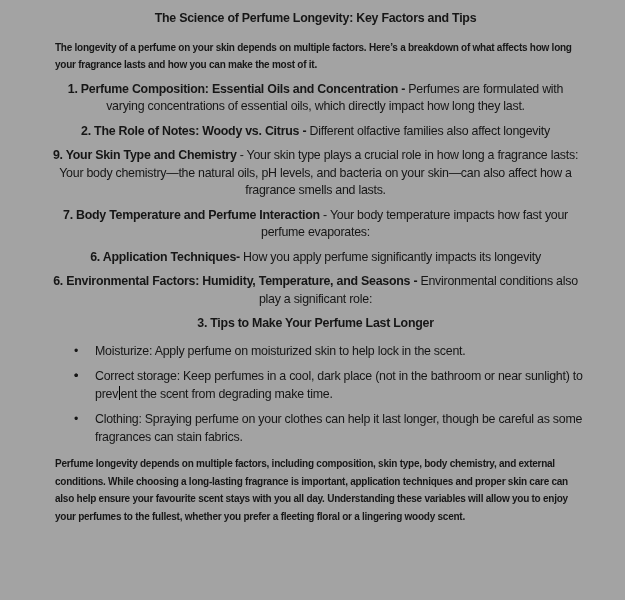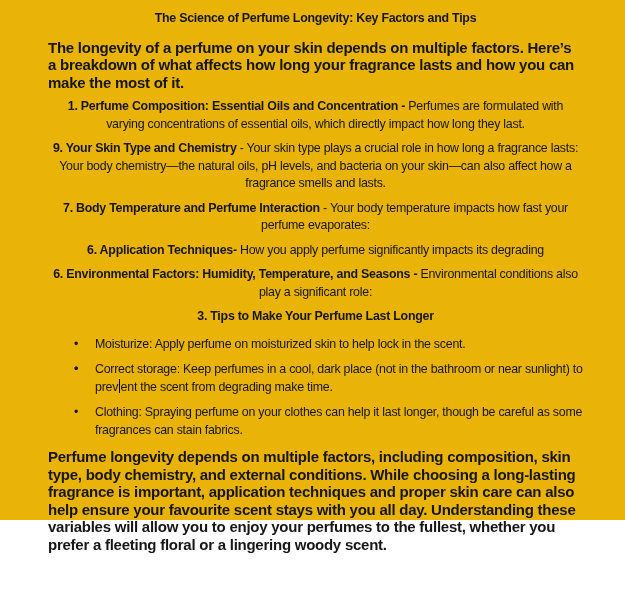--- a/index.html
+++ b/index.html
@@ -6,45 +6,46 @@
   html, body { background: #ffffff; }
   body {
     width: 625px;
     height: 600px;
     overflow: hidden;
     font-family: "Liberation Sans", sans-serif;
     color: #161616;
   }
   .page {
     width: 625px;
-    height: 520px;
+    height: 600px;
     padding: 10px 42px 0 48px;
-    background: #eab308;
+    background: #a3a3a3;
   }
   .title {
     font-size: 12.4px;
     font-weight: 700;
     text-align: center;
     line-height: 17.5px;
     letter-spacing: -0.25px;
     margin-bottom: 11px;
   }
   p.para {
     font-size: 12.4px;
     line-height: 17.5px;
     letter-spacing: -0.25px;
     margin-bottom: 7px;
     text-align: center;
   }
   p.bold-para {
-    font-size: 15px;
+    font-size: 10px;
     line-height: 17.5px;
     letter-spacing: -0.25px;
     font-weight: 700;
     margin-bottom: 7px;
+    margin-left: 7px;
   }
   strong.lead { font-weight: 700; }
   ul.tips {
     list-style: none;
     margin: 10px 0 9px 0;
   }
   ul.tips li {
     position: relative;
     padding-left: 47px;
     font-size: 12.4px;
@@ -71,26 +72,27 @@
 <body>
 
 <div class="page">
 
   <h1 class="title">The Science of Perfume Longevity: Key Factors and Tips</h1>
 
   <p class="bold-para">The longevity of a perfume on your skin depends on multiple factors. Here’s a breakdown of what affects how long your fragrance lasts and how you can make the most of it.</p>
 
   <p class="para"><strong class="lead">1. Perfume Composition: Essential Oils and Concentration -</strong><span> Perfumes are formulated with varying concentrations of essential oils, which directly impact how long they last.</span></p>
 
+  <p class="para"><strong class="lead">2. The Role of Notes: Woody vs. Citrus -</strong><span> Different olfactive families also affect longevity</span></p>
 
   <p class="para"><strong class="lead">9. Your Skin Type and Chemistry</strong><span> - Your skin type plays a crucial role in how long a fragrance lasts: Your body chemistry—the natural oils, pH levels, and bacteria on your skin—can also affect how a fragrance smells and lasts.</span></p>
 
   <p class="para"><strong class="lead">7. Body Temperature and Perfume Interaction</strong><span> - Your body temperature impacts how fast your perfume evaporates:</span></p>
 
-  <p class="para"><strong class="lead">6. Application Techniques-</strong><span> How you apply perfume significantly impacts its degrading</span></p>
+  <p class="para"><strong class="lead">6. Application Techniques-</strong><span> How you apply perfume significantly impacts its longevity</span></p>
 
   <p class="para"><strong class="lead">6. Environmental Factors: Humidity, Temperature, and Seasons -</strong><span> Environmental conditions also play a significant role:</span></p>
 
   <p class="para"><strong class="lead">3. Tips to Make Your Perfume Last Longer</strong></p>
 
   <ul class="tips">
     <li>
       <span class="bullet">•</span>
       <span>Moisturize: Apply perfume on moisturized skin to help lock in the scent.</span>
     </li>

